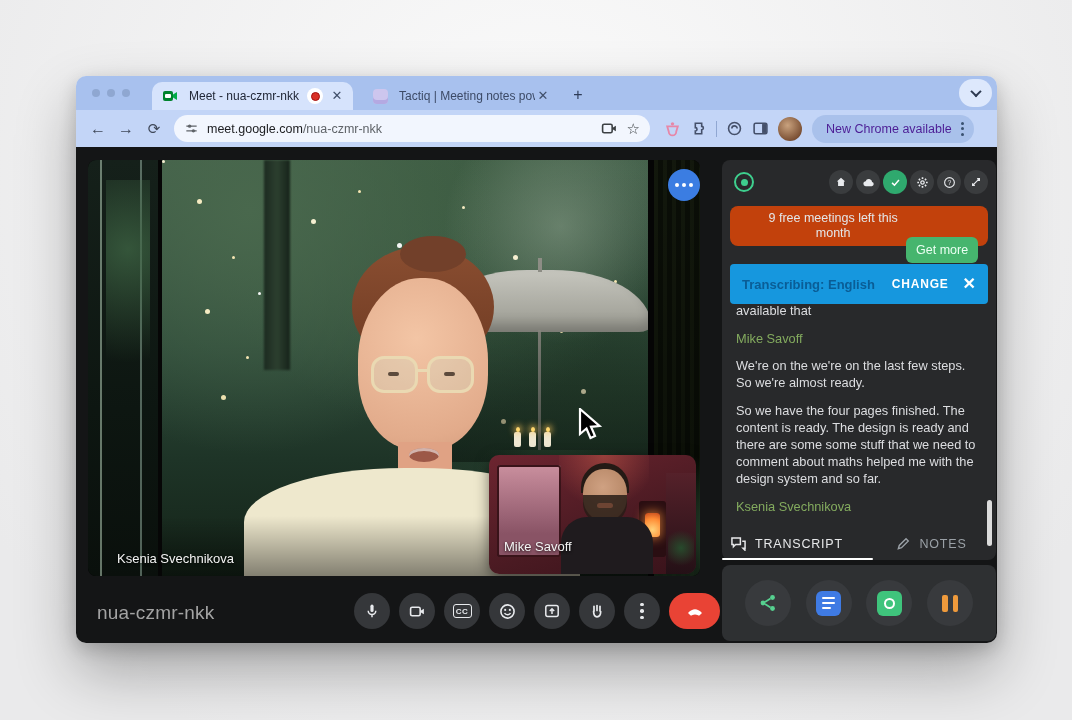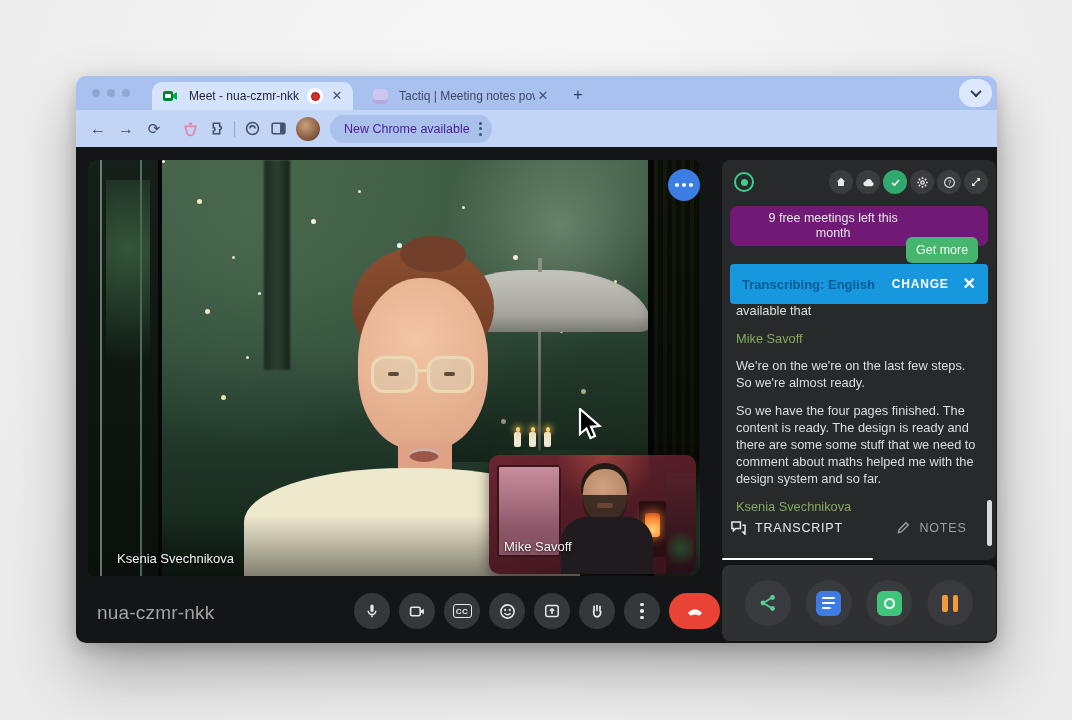--- a/index.html
+++ b/index.html
@@ -130,33 +130,33 @@
 
   
   .panel { position:absolute; left:646px; top:13px; width:274px; height:483px; }
   .card1 { position:absolute; left:0; top:0; width:274px; height:400px; background:#28292b; border-radius:8px; }
   .phead { position:absolute; left:0; top:0; width:100%; height:44px; display:flex; align-items:center; padding:0 8px 0 12px; }
   .tq-logo { width:20px; height:20px; border-radius:50%; border:2.5px solid #3ecf8e; display:flex; align-items:center; justify-content:center; }
   .tq-logo i { width:7px; height:7px; border-radius:50%; background:#3ecf8e; }
   .phead .spacer { flex:1; }
   .hico { width:24px; height:24px; border-radius:50%; background:#3a3c3e; margin-left:3px; display:flex; align-items:center; justify-content:center; }
   .hico.green { background:#2fa96e; }
-  .quota { position:absolute; left:8px; top:46px; right:8px; height:40px; background:#701a75; border-radius:8px; display:flex; align-items:center; padding:0 10px 0 30px; }
+  .quota { position:absolute; left:8px; top:46px; right:8px; height:40px; background:#c2410c; border-radius:8px; display:flex; align-items:center; padding:0 10px 0 30px; }
   .quota .txt { font-size:12.5px; line-height:15px; color:#e4e6e8; width:155px; text-align:center; }
   .quota .spacer { flex:1; }
   .getmore { width:76px; height:26px; background:#46b56e; border-radius:6px; color:#eafff2; font-size:12.5px; display:flex; align-items:center; justify-content:center;margin-top:48px; }
   .banner { position:absolute; left:8px; top:104px; right:8px; height:40px; background:#1697de; border-radius:4px; display:flex; align-items:center; padding:0 12px; }
   .banner .lbl { font-size:13px; font-weight:bold; color:#0a5d96; flex:1; }
   .banner .change { font-size:12px; font-weight:bold; letter-spacing:.8px; color:#fff; }
   .banner .x { margin-left:14px; color:#fff; font-size:16px; font-weight:bold; line-height:16px; }
   .transcript { position:absolute; left:14px; top:142px; right:12px; bottom:34px; overflow:hidden; }
   .tr-text { font-size:12.8px; line-height:17px; color:#dcdde0; margin-bottom:11px; }
   .tr-speaker { font-size:12.8px; line-height:17px; color:#83aa5e; margin-bottom:10px; margin-top:1px; }
   .pscroll { position:absolute; right:4px; top:340px; width:5px; height:46px; border-radius:3px; background:#dcdcdc; }
-  .ptabs { position:absolute; left:0; bottom:16px; width:100%; height:33px; display:flex;gap:16px; }
+  .ptabs { position:absolute; left:0; bottom:0; width:100%; height:33px; display:flex;gap:16px; }
   .ptab { flex:1; display:flex; align-items:center; justify-content:center; gap:8px; font-size:12.5px; letter-spacing:.8px; color:#e7e8ea; }
   .ptab.notes { color:#9aa0a6; }
   .underline { position:absolute; left:0; bottom:0; width:151px; height:2.5px; background:#fff; border-radius:2px; }
   .card2 { position:absolute; left:0; top:405px; width:274px; height:76px; background:#2e3032; border-radius:8px; display:flex; align-items:center; justify-content:space-evenly; padding:0 8px; }
   .fbtn { width:46px; height:46px; border-radius:50%; background:#383a3d; display:flex; align-items:center; justify-content:center; }
   .docs-ico { width:25px; height:25px; border-radius:6px; background:#3f7be4; display:flex; flex-direction:column; gap:3px; align-items:center; justify-content:center; }
   .docs-ico i { width:13px; height:2.2px; background:#fff; border-radius:1px; }
   .docs-ico i:last-child { width:9px; align-self:flex-start; margin-left:6px; }
   .cam-ico { width:25px; height:25px; border-radius:6px; background:#3fc47c; display:flex; align-items:center; justify-content:center; }
   .cam-ico i { width:11px; height:11px; border:2.4px solid #fff; border-radius:50%; }
@@ -198,20 +198,35 @@
     <div class="strip-chevron">
         <span class="chev"></span>
       </div>
   </div>
 
   <div class="toolbar">
     <span class="nav-ico" style="margin-left:8px">←</span>
     <span class="nav-ico">→</span>
     <span class="nav-ico reload">⟳</span>
 
+    <div class="urlpill">
+      <svg width="15" height="15" viewBox="0 0 16 16">
+          <g stroke="#5f6368" stroke-width="1.5" fill="none">
+            <path d="M2.5 5.5h11M2.5 10.5h11"></path>
+          </g>
+          <circle cx="6" cy="5.5" r="1.8" fill="#5f6368"></circle>
+          <circle cx="10" cy="10.5" r="1.8" fill="#5f6368"></circle>
+        </svg>
+      <span class="url-text"><b style="font-weight:normal">meet.google.com</b><span class="path">/nua-czmr-nkk</span></span>
+      <svg width="17" height="17" viewBox="0 0 16 16">
+          <rect x="1.5" y="4" width="9" height="8" rx="1.5" fill="none" stroke="#3c4043" stroke-width="1.5"></rect>
+          <path d="M10.5 7.5 14 5.5v5l-3.5-2z" fill="#3c4043"></path>
+        </svg>
+      <span style="font-size:15px;color:#3c4043;margin-left:9px">☆</span>
+    </div>
 
     <div class="ext-zone">
       <svg width="17" height="17" viewBox="0 0 16 16">
           <path d="M3 6h10l-1.5 5a3 3 0 0 1-7 0z" fill="none" stroke="#e787a8" stroke-width="1.7"></path>
           <circle cx="8" cy="3.6" r="1.6" fill="#e787a8"></circle>
         </svg>
       <svg width="17" height="17" viewBox="0 0 16 16">
           <path d="M5 3h6v3a1.6 1.6 0 1 1 0 3.2V13H5v-2.6a1.6 1.6 0 1 0 0-3.2z" fill="none" stroke="#45506a" stroke-width="1.5"></path>
         </svg>
       <span class="vseparator"></span>

